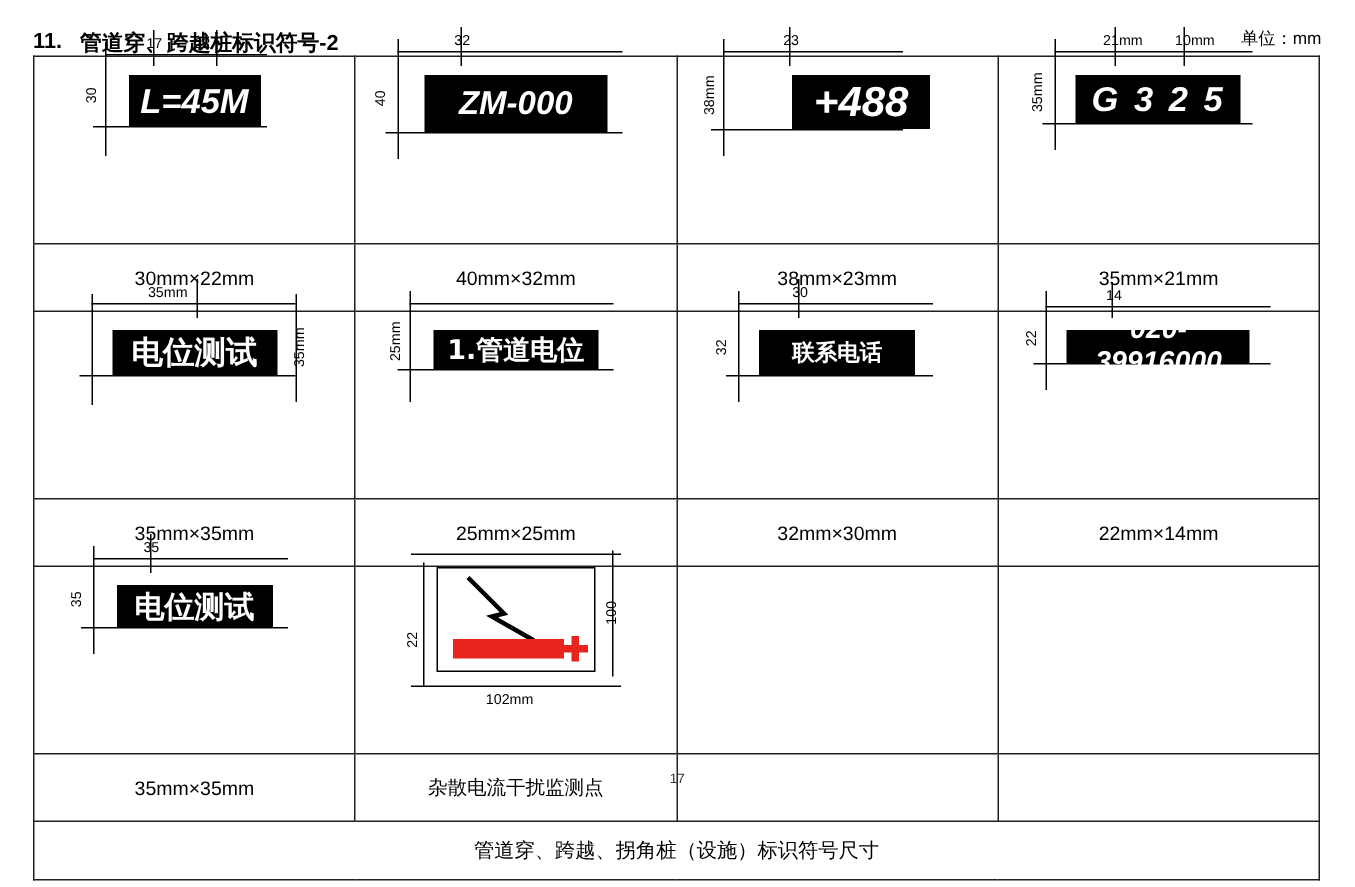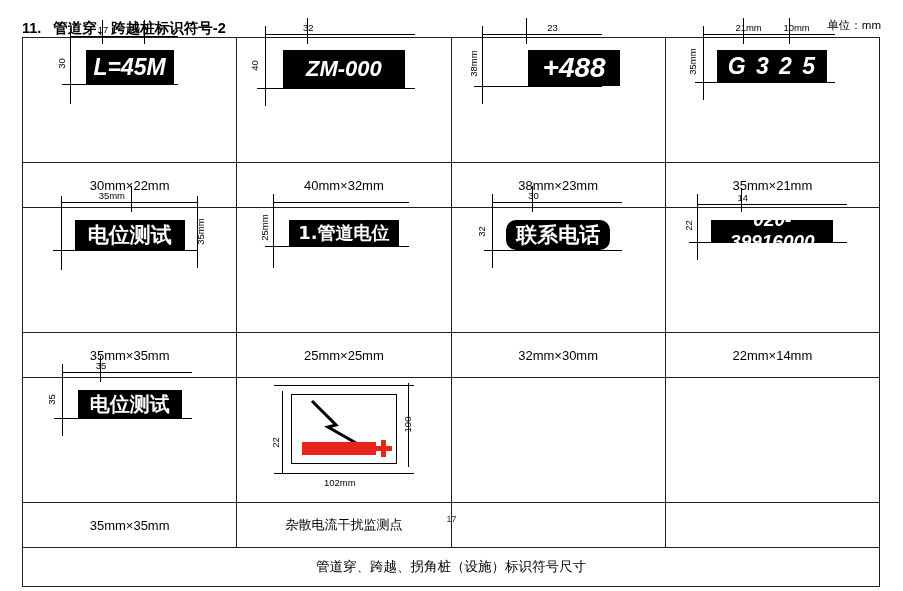--- a/index.html
+++ b/index.html
@@ -121,21 +121,20 @@
     transform: rotate(-90deg);
     transform-origin: center center;
   }
   
   .bolt-box {
     position: relative;
     width: 104px;
     height: 68px;
     border: 1px solid #000;
     background: #fff;
-    margin-top: 16px;
     display: inline-block;
   }
   .bolt-red {
     position: absolute;
     left: 10px;
     bottom: 8px;
     width: 74px;
     height: 13px;
     background: #e8241c;
   }
@@ -209,21 +208,21 @@
           </div>
         </div>
       </td>
       <td>
         <div class="cell-inner">
           <div class="sign-wrap">
             <div class="dl v" style="left:-14px; top:-24px; height:78px;"></div>
             <div class="dl v" style="left:30px; top:-32px; height:26px;"></div>
             <div class="dl h" style="left:-14px; top:-16px; width:120px;"></div>
             <div class="dl h" style="left:-22px; top:36px; width:128px;"></div>
-            <div class="dim-txt" style="left:26px; top:-28px;margin-left:25px;">23</div>
+            <div class="dim-txt" style="left:26px; top:-28px;">23</div>
             <div class="dim-txt vert" style="left:-36px; top:8px;">38mm</div>
             <div class="plate latin" style="width:92px;height:36px;font-size:28px;margin-left:32px;">+488</div>
           </div>
         </div>
       </td>
       <td>
         <div class="cell-inner">
           <div class="sign-wrap">
             <div class="dl v" style="left:-14px; top:-24px; height:74px;"></div>
             <div class="dl v" style="left:26px; top:-32px; height:26px;"></div>
@@ -274,21 +273,21 @@
       </td>
       <td>
         <div class="cell-inner">
           <div class="sign-wrap">
             <div class="dl v" style="left:-14px; top:-26px; height:74px;"></div>
             <div class="dl v" style="left:26px; top:-34px; height:26px;"></div>
             <div class="dl h" style="left:-14px; top:-18px; width:130px;"></div>
             <div class="dl h" style="left:-22px; top:30px; width:138px;"></div>
             <div class="dim-txt" style="left:22px; top:-30px;">30</div>
             <div class="dim-txt vert" style="left:-30px; top:6px;">32</div>
-            <div class="plate cjk" style="width:104px;height:30px;font-size:21px;border-radius:10px;">联系电话</div>
+            <div class="plate cjk" style="width:104px;height:30px;font-size:15px;">联系电话</div>
           </div>
         </div>
       </td>
       <td>
         <div class="cell-inner">
           <div class="sign-wrap">
             <div class="dl v" style="left:-14px; top:-26px; height:66px;"></div>
             <div class="dl v" style="left:30px; top:-32px; height:24px;"></div>
             <div class="dl h" style="left:-14px; top:-16px; width:150px;"></div>
             <div class="dl h" style="left:-22px; top:22px; width:158px;"></div>

